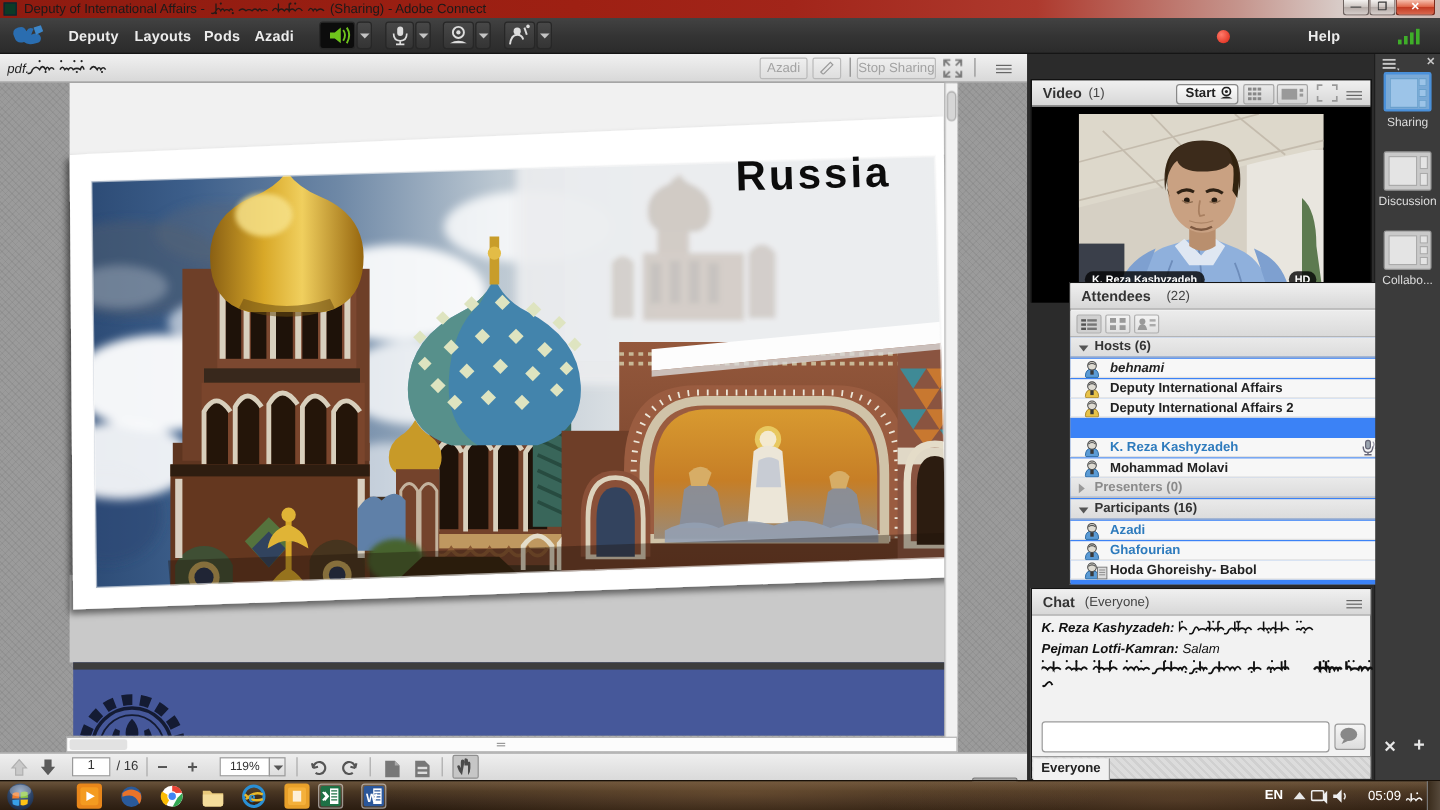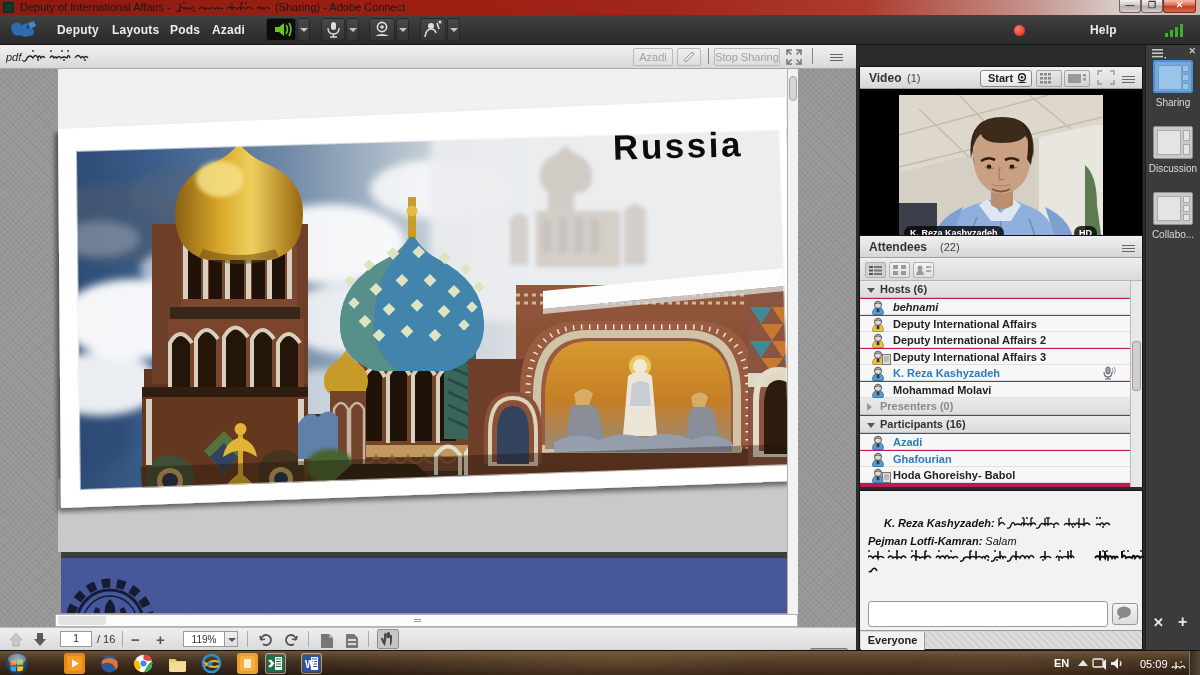--- a/index.html
+++ b/index.html
@@ -64,21 +64,21 @@
   .podheader .c { position:absolute; font-weight:normal; font-size:11px; color:#444; top:5px; }
   .podmenu { position:absolute; right:7px; top:8px; width:13px; height:8px; }
   .podmenu div { height:1px; background:#666; margin-bottom:2px; }
 
   
   #videopod { top:1px; height:186px; background:#000;margin-top:20px; }
   #vidstart { position:absolute; left:120px; top:3px; width:52px; height:17px; background:linear-gradient(#fdfdfd,#e3e3e3); border:1px solid #888; border-radius:3px; font-size:11px; font-weight:bold; color:#222; text-align:left; padding-left:7px; line-height:15px;}
   .vbtn { position:absolute; top:3px; height:17px; background:linear-gradient(#e9e9e9,#d2d2d2); border:1px solid #a5a5a5; border-radius:2px;}
 
   
-  #attpod { top:190px; height:252px; }
+  #attpod { top:190px; height:252px;margin-left:32px; }
   #attbar { position:absolute; left:0; top:23px; width:100%; height:22px; background:linear-gradient(#ececec,#dadada); border-bottom:1px solid #b4b4b4; }
   .abtn { position:absolute; top:3px; width:21px; height:16px; border:1px solid #b0b0b0; border-radius:2px; background:linear-gradient(#f3f3f3,#e0e0e0); }
   .sect { position:absolute; left:0; width:272px; height:17px; background:linear-gradient(#eaeaea,#dcdcdc); border-bottom:1px solid #c0c0c0; font-size:11px; font-weight:bold; color:#333; }
   .sect .tri { position:absolute; left:7px; top:6px; width:0; height:0; }
   .tri.down { border-left:4px solid transparent; border-right:4px solid transparent; border-top:5px solid #555; }
   .tri.right { border-top:4px solid transparent; border-bottom:4px solid transparent; border-left:5px solid #999; }
   .sect .st { position:absolute; left:20px; top:2px; }
   .arow { position:absolute; left:0; width:272px; height:16px; font-size:11px; font-weight:bold; color:#222; border-bottom:1px solid #e0e0e0; background:#f7f7f7;}
   .arow .nm { position:absolute; left:33px; top:2px; }
   .blue { color:#2e7bbd; }
@@ -664,21 +664,21 @@
                 <rect x="11" y="8" width="5" height="4"></rect>
               </g>
             </svg></span>
         <span class="abtn" style="left:53px"><svg width="19" height="14">
               <circle cx="6" cy="5" r="2.5" fill="#999"></circle>
               <path d="M2 12 q1 -5 4 -5 q3 0 4 5z" fill="#999"></path>
               <rect x="12" y="3" width="5" height="2" fill="#aaa"></rect>
               <rect x="12" y="7" width="5" height="2" fill="#aaa"></rect>
             </svg></span>
       </div>
-      <div id="attlist" class="abs" style="left:0;top:45px;width:282px;height:206px;background:#be185d;">
+      <div id="attlist" class="abs" style="left:0;top:45px;width:282px;height:206px;background:#3b82f6;">
           <div class="sect" style="top:0px">
             <span class="tri down" style="position:absolute;left:7px;top:7px"></span>
             <span class="st">Hosts (6)</span>
           </div>
           <div class="arow" style="top:18px">
             <span style="position:absolute;left:10px;top:1px"><svg width="17" height="15" viewBox="0 0 17 15">
     <path d="M2.5 13.5 q0 -6 5.5 -6 q5.5 0 5.5 6 l-0.5 1 h-10z" fill="#5b9bd5" stroke="#2a6aa4" stroke-width="0.8"></path>
     <circle cx="8" cy="4.8" r="3.6" fill="#dedbd2" stroke="#4a4a4a" stroke-width="0.9"></circle>
     <path d="M5 4 q3 -2.5 6 0" stroke="#555" stroke-width="1" fill="none"></path>
     <rect x="6.6" y="8.6" width="2.8" height="3.6" fill="#3a3a3a"></rect>
@@ -695,32 +695,20 @@
             <span class="nm ">Deputy International Affairs</span>
           </div>
           <div class="arow" style="top:51px">
             <span style="position:absolute;left:10px;top:1px"><svg width="17" height="15" viewBox="0 0 17 15">
     <path d="M2.5 13.5 q0 -6 5.5 -6 q5.5 0 5.5 6 l-0.5 1 h-10z" fill="#e8c349" stroke="#a8852a" stroke-width="0.8"></path>
     <circle cx="8" cy="4.8" r="3.6" fill="#dedbd2" stroke="#4a4a4a" stroke-width="0.9"></circle>
     <path d="M5 4 q3 -2.5 6 0" stroke="#555" stroke-width="1" fill="none"></path>
     <rect x="6.6" y="8.6" width="2.8" height="3.6" fill="#3a3a3a"></rect>
   </svg></span>
             <span class="nm ">Deputy International Affairs 2</span>
-          </div>
-          <div class="arow" style="top:67.5px">
-            <span style="position:absolute;left:10px;top:1px"><svg width="17" height="15" viewBox="0 0 17 15">
-    <path d="M2.5 13.5 q0 -6 5.5 -6 q5.5 0 5.5 6 l-0.5 1 h-10z" fill="#e8c349" stroke="#a8852a" stroke-width="0.8"></path>
-    <circle cx="8" cy="4.8" r="3.6" fill="#dedbd2" stroke="#4a4a4a" stroke-width="0.9"></circle>
-    <path d="M5 4 q3 -2.5 6 0" stroke="#555" stroke-width="1" fill="none"></path>
-    <rect x="6.6" y="8.6" width="2.8" height="3.6" fill="#3a3a3a"></rect>
-  </svg><svg width="9" height="11" style="margin-left:-5px" viewBox="0 0 9 11">
-                <rect x="0.5" y="0.5" width="8" height="10" fill="#ddd" stroke="#777"></rect>
-                <path d="M2 3 h5 M2 5 h5 M2 7 h5" stroke="#888" stroke-width="0.8"></path>
-              </svg></span>
-            <span class="nm ">Deputy International Affairs 3</span>
           </div>
           <div class="arow" style="top:84px">
             <span style="position:absolute;left:10px;top:1px"><svg width="17" height="15" viewBox="0 0 17 15">
     <path d="M2.5 13.5 q0 -6 5.5 -6 q5.5 0 5.5 6 l-0.5 1 h-10z" fill="#5b9bd5" stroke="#2a6aa4" stroke-width="0.8"></path>
     <circle cx="8" cy="4.8" r="3.6" fill="#dedbd2" stroke="#4a4a4a" stroke-width="0.9"></circle>
     <path d="M5 4 q3 -2.5 6 0" stroke="#555" stroke-width="1" fill="none"></path>
     <rect x="6.6" y="8.6" width="2.8" height="3.6" fill="#3a3a3a"></rect>
   </svg></span>
             <span class="nm blue">K. Reza Kashyzadeh</span>
             <span style="position:absolute;right:16px;top:0"><svg width="16" height="16" viewBox="0 0 16 16">
@@ -776,21 +764,30 @@
               </svg></span>
             <span class="nm ">Hoda Ghoreishy- Babol</span>
           </div>
         </div>
       <div id="attscroll">
           <div class="thumb"></div>
         </div>
     </div>
 
     <div class="pod" id="chatpod">
-      <div class="chatline" style="left:24px;top:26px;font-weight:bold;font-style:italic;">K. Reza Kashyzadeh: <svg width="114" height="13" style="vertical-align:-3px">
+      <div class="podheader">
+          <span class="t">Chat</span>
+          <span class="c" style="left:44px">(Everyone)</span>
+          <span class="podmenu" style="top:9px">
+            <div></div>
+            <div></div>
+            <div></div>
+          </span>
+        </div>
+      <div class="chatline" style="left:8px;top:26px;font-weight:bold;font-style:italic;">K. Reza Kashyzadeh: <svg width="114" height="13" style="vertical-align:-3px">
             <path d="M112 8 q-3.0 -4 -6 0 q-2.0 -4 -4 0 q-2.0 -2 -4 0 M92 8 q-3.0 -4 -6 0 l0 -7 l0 7 q-2.5 -2 -5 0 l0 -7 l0 7 q-2.0 -4 -4 0 q-1.5 -3 -3 0 q-1.5 -3 -3 0 l0 -7 l0 7 q-2.5 -3 -5 0 M61 8 q-2.5 -4 -5 0 q-3.0 -3 -6 0 l0 -7 l0 7 q-1.5 -3 -3 0 l0 -7 l0 7 q-2.5 -3 -5 0 q-1 4 -4 3 M38 8 q-2.5 -4 -5 0 l0 -7 l0 7 q-1.5 -3 -3 0 q-2.0 -3 -4 0 l0 -7 l0 7 q-1.5 -4 -3 0 q-3.0 -2 -6 0 q-2.0 -5 -4 0 q-1 4 -4 3 M7 8 q-3.0 -5 -6 0 l0 -7 l0 7" stroke="#111" stroke-width="1.3" fill="none"></path>
             <g fill="#111">
               <circle cx="102" cy="1" r="0.9"></circle>
               <circle cx="105" cy="10" r="0.9"></circle>
               <circle cx="99" cy="1" r="0.9"></circle>
               <circle cx="81" cy="10" r="0.9"></circle>
               <circle cx="75" cy="10" r="0.9"></circle>
               <circle cx="56" cy="10" r="0.9"></circle>
               <circle cx="51" cy="1" r="0.9"></circle>
               <circle cx="49" cy="1" r="0.9"></circle>

